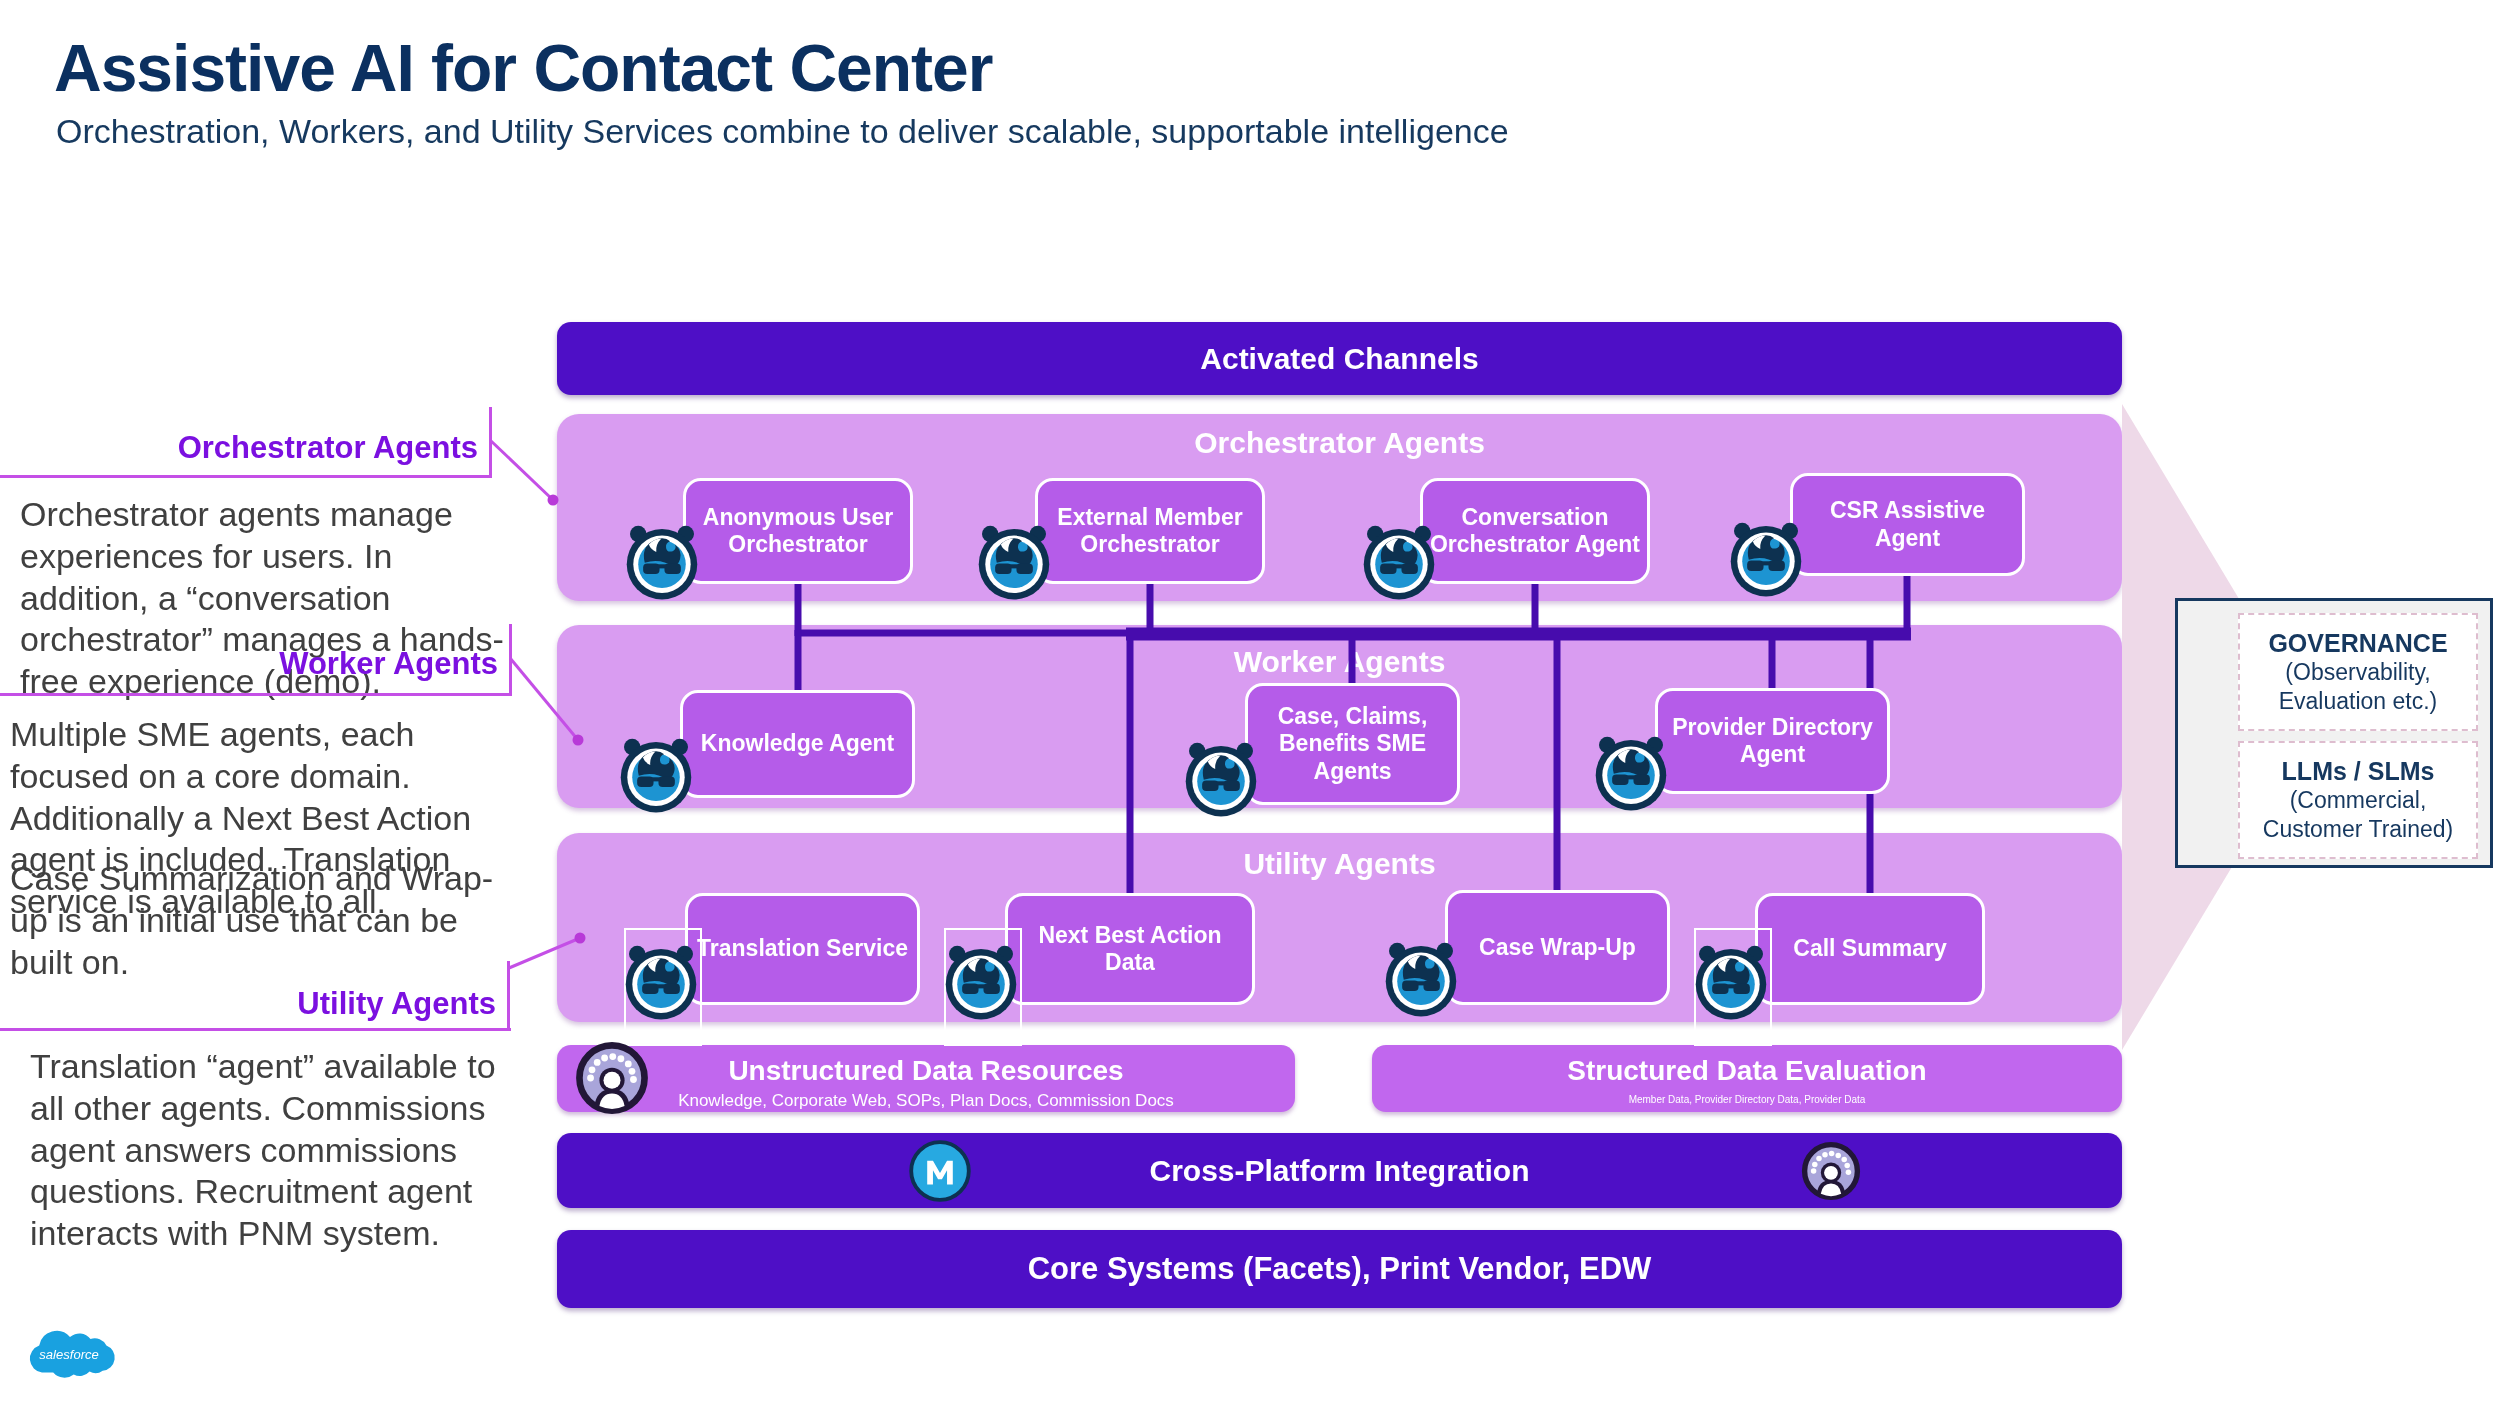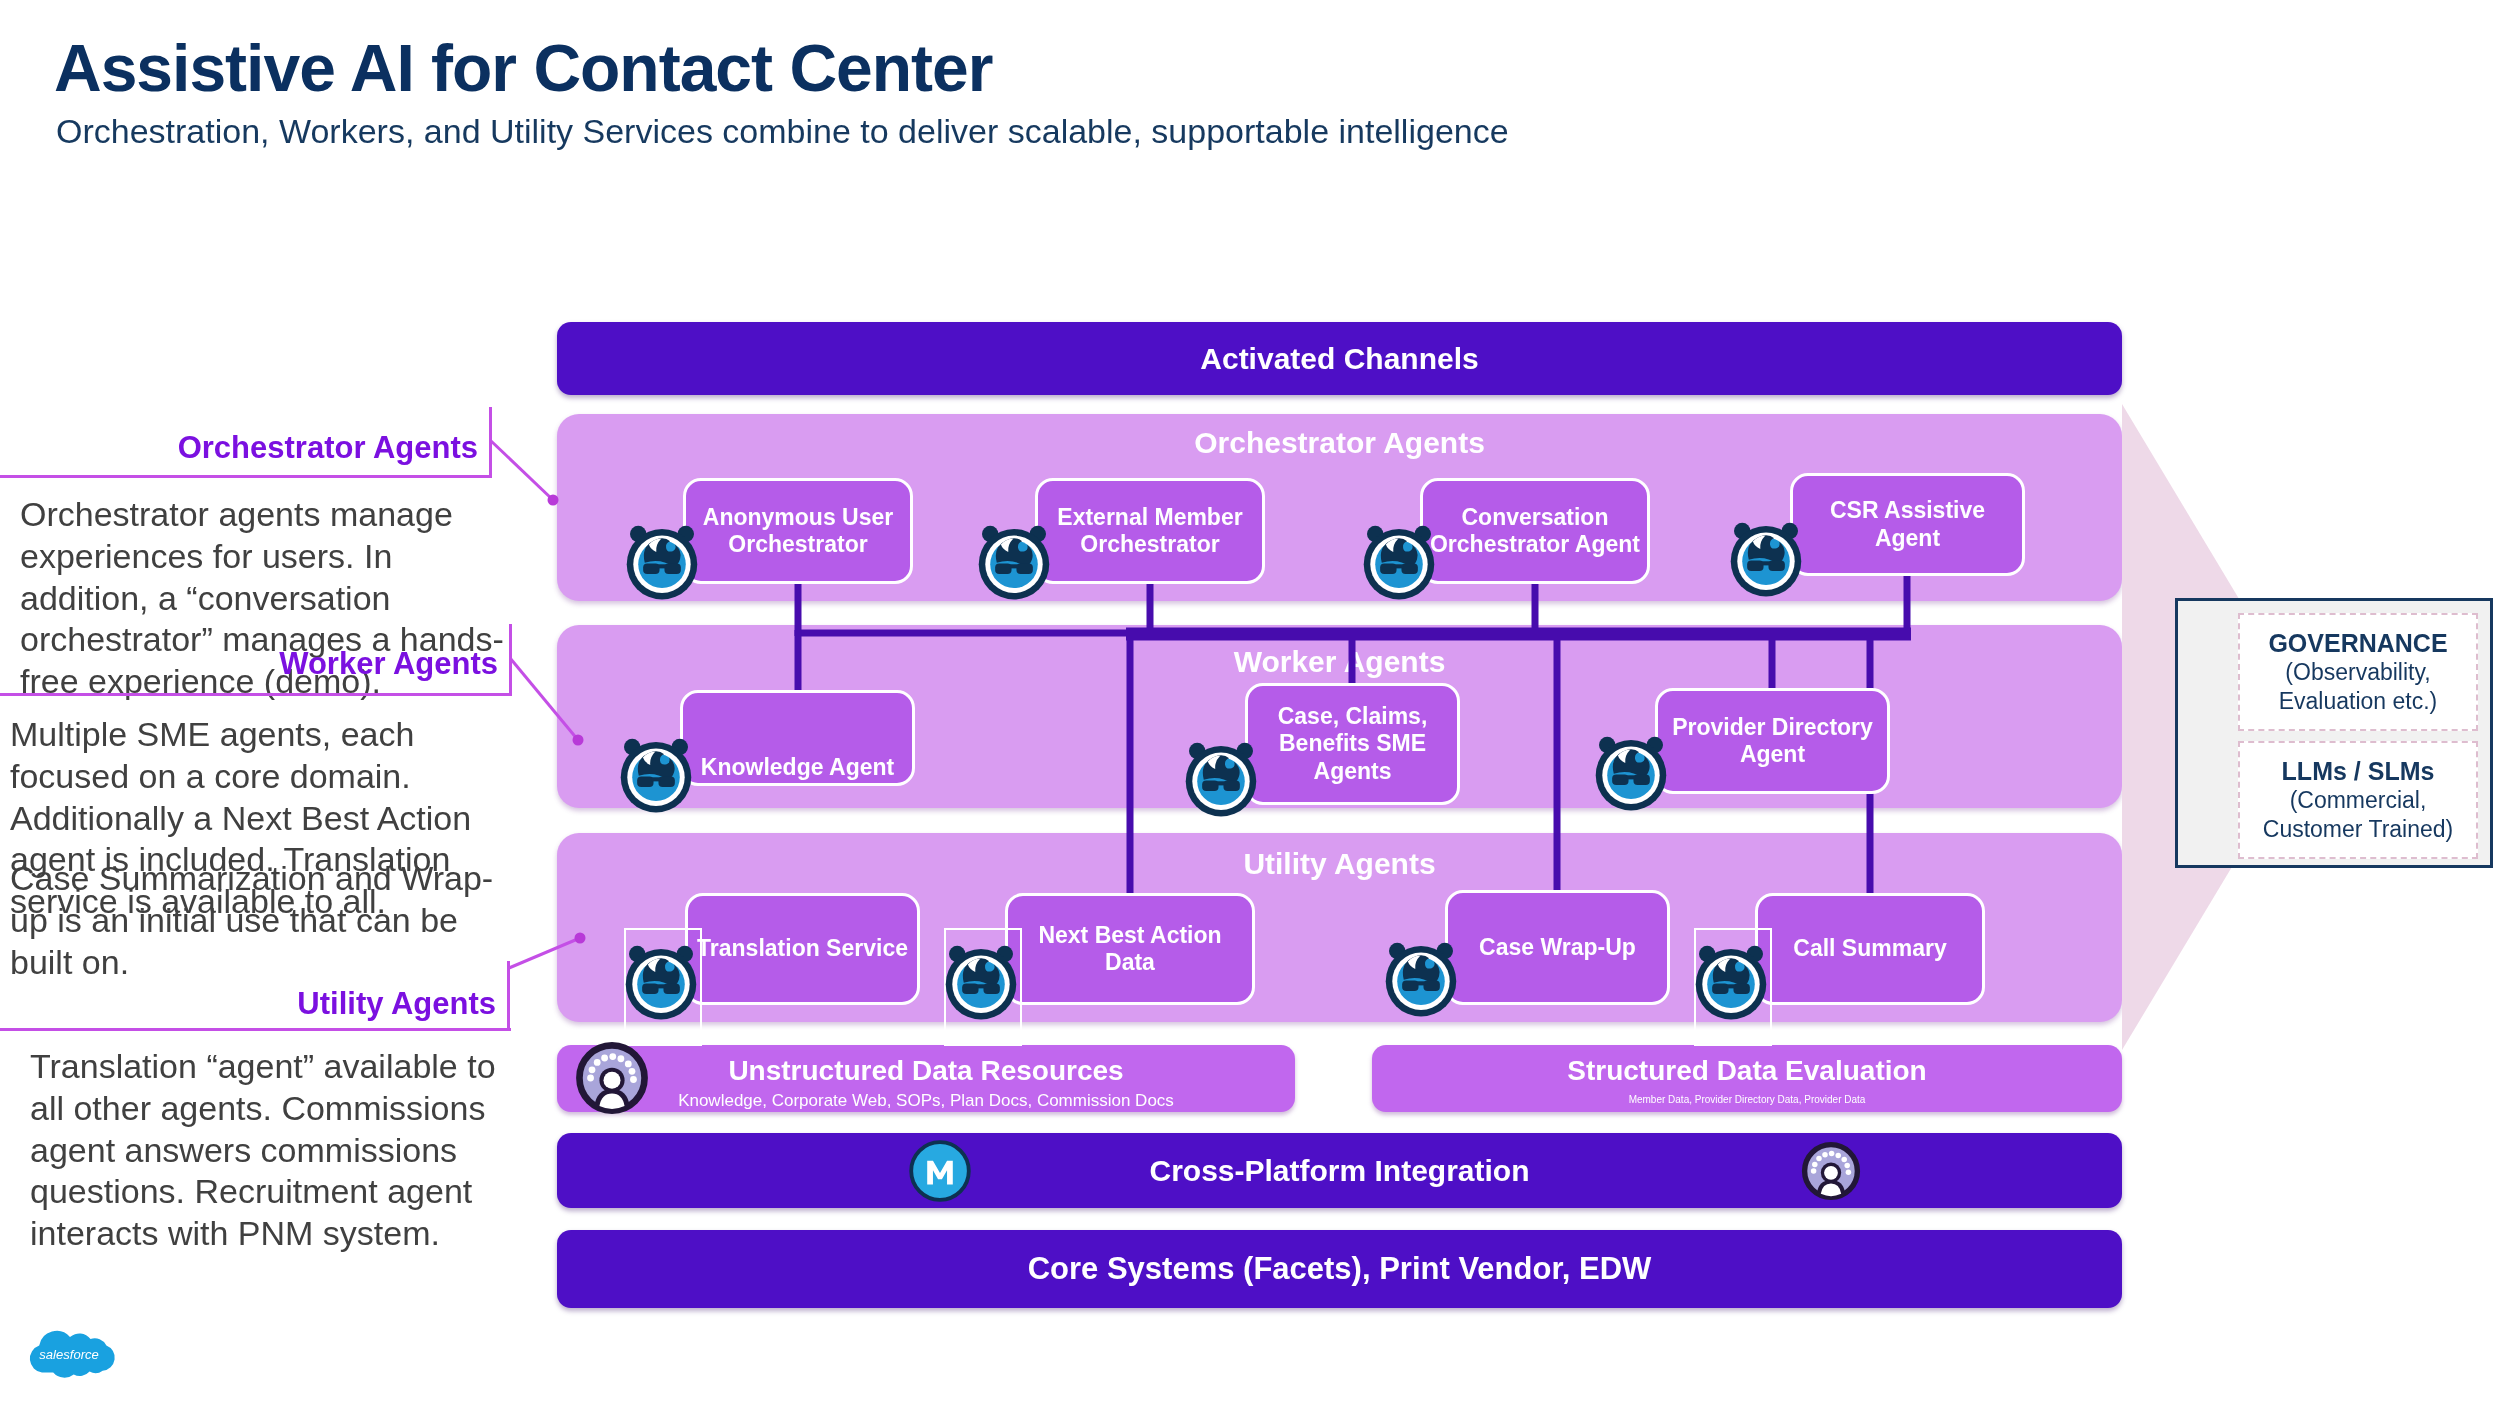--- a/index.html
+++ b/index.html
@@ -158,21 +158,21 @@
   <div class="abs agent-box" style="left:1035px;top:478px;width:230px;height:106px;">
     <span>External Member Orchestrator</span>
     </div>
   <div class="abs agent-box" style="left:1420px;top:478px;width:230px;height:106px;">
     <span>Conversation Orchestrator Agent</span>
     </div>
   <div class="abs agent-box" style="left:1790px;top:473px;width:235px;height:103px;">
     <span>CSR Assistive Agent</span>
     </div>
 
-  <div class="abs agent-box" style="left:680px;top:690px;width:235px;height:96px;align-items:flex-end;">
+  <div class="abs agent-box" style="left:680px;top:690px;width:235px;height:108px;">
     <span>Knowledge Agent</span>
     </div>
   <div class="abs agent-box" style="left:1245px;top:683px;width:215px;height:122px;">
     <span>Case, Claims, Benefits SME Agents</span>
     </div>
   <div class="abs agent-box" style="left:1655px;top:688px;width:235px;height:106px;">
     <span>Provider Directory Agent</span>
     </div>
 
   <div class="abs agent-box" style="left:685px;top:893px;width:235px;height:112px;">

